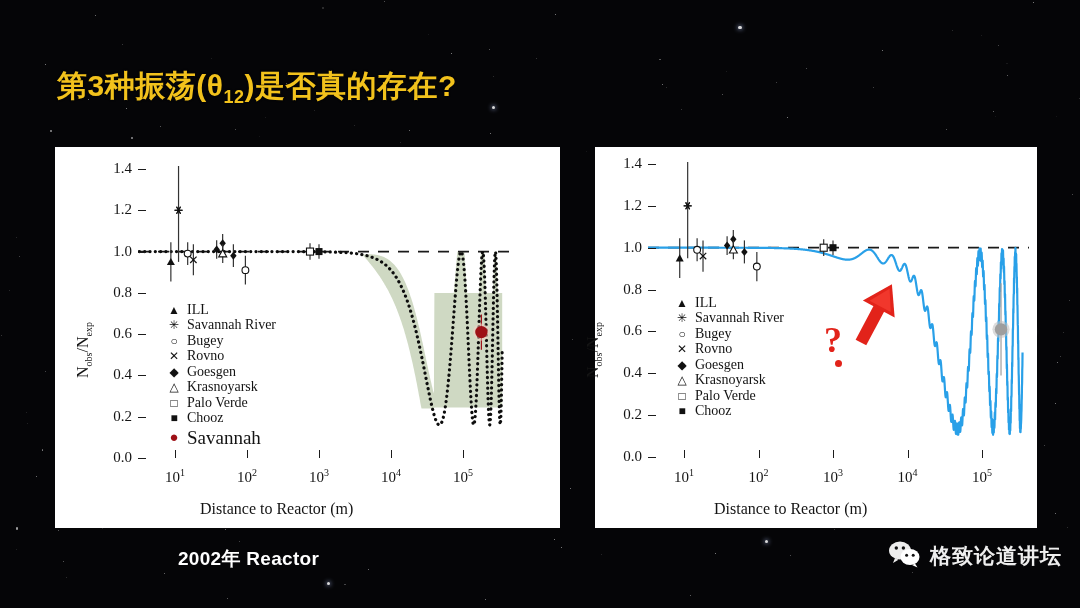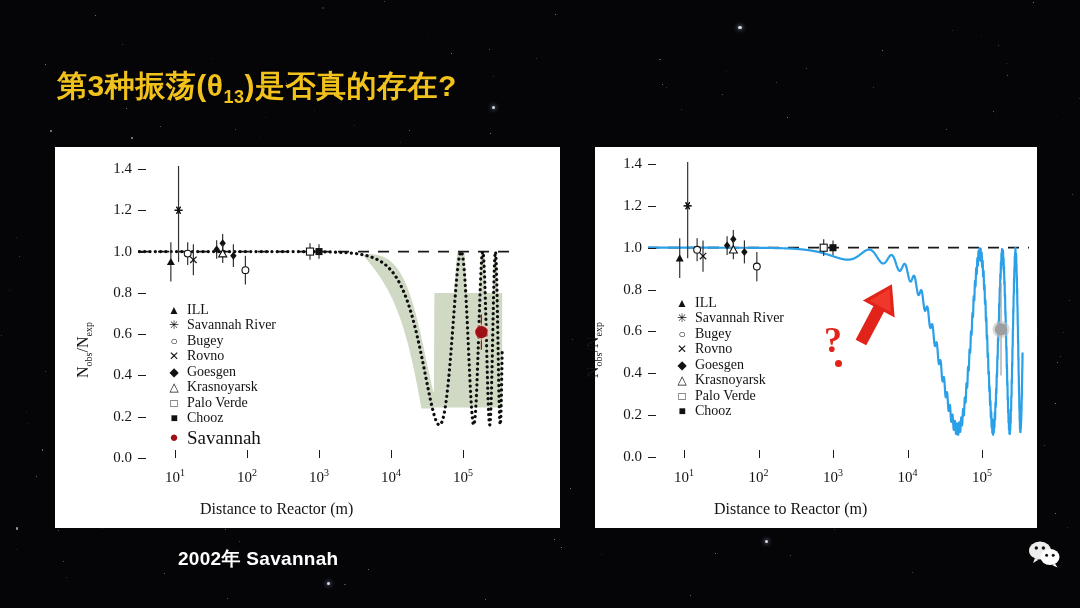--- a/index.html
+++ b/index.html
@@ -308,21 +308,21 @@
     <div class="star" style="width: 3.2px; height: 3.2px; left: 513.5px; top: 402.3px; opacity: 0.85; box-shadow: rgba(180, 200, 255, 0.55) 0px 0px 4px 1px;"></div>
     <div class="star" style="width: 3.2px; height: 3.2px; left: 764.9px; top: 540.3px; opacity: 0.85; box-shadow: rgba(180, 200, 255, 0.55) 0px 0px 4px 1px;"></div>
     <div class="star" style="width: 3.2px; height: 3.2px; left: 738.4px; top: 25.9px; opacity: 0.85; box-shadow: rgba(180, 200, 255, 0.55) 0px 0px 4px 1px;"></div>
     <div class="star" style="width: 3.2px; height: 3.2px; left: 327.1px; top: 581.6px; opacity: 0.85; box-shadow: rgba(180, 200, 255, 0.55) 0px 0px 4px 1px;"></div>
     <div class="star" style="width: 3.2px; height: 3.2px; left: 905.2px; top: 277.3px; opacity: 0.85; box-shadow: rgba(180, 200, 255, 0.55) 0px 0px 4px 1px;"></div>
     <div class="star" style="width: 3.2px; height: 3.2px; left: 492.3px; top: 106.2px; opacity: 0.85; box-shadow: rgba(180, 200, 255, 0.55) 0px 0px 4px 1px;"></div>
     <div class="star" style="width: 3.2px; height: 3.2px; left: 1031px; top: 330px; opacity: 0.85; box-shadow: rgba(180, 200, 255, 0.55) 0px 0px 4px 1px;"></div>
     <div class="star" style="width: 3.2px; height: 3.2px; left: 780.8px; top: 258.6px; opacity: 0.85; box-shadow: rgba(180, 200, 255, 0.55) 0px 0px 4px 1px;"></div>
   </div>
 
-<div id="title"><span>第3种振荡(θ</span><span class="sub">13</span><span>)是否真的存在?</span></div>
+<div id="title"><span>第3种振荡(θ</span><span class="sub">12</span><span>)是否真的存在?</span></div>
 
 <div class="card" id="card-left"></div>
 <div class="plotarea" id="area-left">
   <svg id="svg-left" width="376" height="292" viewBox="0 0 376 292">
       <path d="M224.3,88.7 L224.9,88.6 L225.4,88.5 L226.0,88.5 L226.5,88.5 L227.0,88.4 L227.6,88.4 L228.1,88.4 L228.7,88.3 L229.2,88.3 L229.7,88.3 L230.3,88.3 L230.8,88.3 L231.3,88.3 L231.9,88.3 L232.4,88.3 L233.0,88.3 L233.5,88.3 L234.0,88.3 L234.6,88.4 L235.1,88.4 L235.6,88.5 L236.2,88.5 L236.7,88.6 L237.3,88.7 L237.8,88.7 L238.3,88.8 L238.9,88.9 L239.4,89.0 L239.9,89.1 L240.5,89.3 L241.0,89.4 L241.6,89.5 L242.1,89.7 L242.6,89.9 L243.2,90.0 L243.7,90.2 L244.2,90.4 L244.8,90.6 L245.3,90.8 L245.9,91.1 L246.4,91.3 L246.9,91.6 L247.5,91.9 L248.0,92.1 L248.5,92.5 L249.1,92.8 L249.6,93.1 L250.2,93.5 L250.7,93.8 L251.2,94.2 L251.8,94.6 L252.3,95.0 L252.9,95.5 L253.4,95.9 L253.9,96.4 L254.5,96.9 L255.0,97.4 L255.5,98.0 L256.1,98.6 L256.6,99.1 L257.2,99.8 L257.7,100.4 L258.2,101.1 L258.8,101.7 L259.3,102.5 L259.8,103.2 L260.4,104.0 L260.9,104.8 L261.5,105.6 L262.0,106.5 L262.5,107.3 L263.1,108.3 L263.6,109.2 L264.1,110.2 L264.7,111.2 L265.2,112.3 L265.8,113.4 L266.3,114.5 L266.8,115.6 L267.4,116.8 L267.9,118.1 L268.4,119.3 L269.0,120.7 L269.5,122.0 L270.1,123.4 L270.6,124.8 L271.1,126.3 L271.7,127.8 L272.2,129.4 L272.7,131.0 L273.3,132.6 L273.8,134.3 L274.4,136.0 L274.9,137.8 L275.4,139.6 L276.0,141.5 L276.5,143.4 L277.1,145.4 L277.6,147.3 L278.1,149.4 L278.7,151.5 L279.2,153.6 L279.7,155.7 L280.3,158.0 L280.8,160.2 L281.4,162.5 L281.9,164.8 L282.4,167.1 L283.0,169.5 L283.5,171.9 L284.0,174.4 L284.6,176.8 L285.1,179.3 L285.7,181.8 L286.2,184.4 L286.7,186.9 L287.3,189.5 L287.8,192.0 L288.3,194.6 L288.9,197.1 L289.4,199.6 L290.0,202.2 L290.5,204.6 L291.0,207.1 L291.6,209.5 L292.1,211.9 L292.6,214.2 L293.2,216.6 L293.7,219.0 L294.3,221.2 L294.8,223.4 L295.3,225.5 L295.9,227.4 L296.4,126.9 L296.9,126.9 L297.5,126.9 L298.0,126.9 L298.6,126.9 L299.1,126.9 L299.6,126.9 L300.2,126.9 L300.7,126.9 L301.3,126.9 L301.8,126.9 L302.3,126.9 L302.9,126.9 L303.4,126.9 L303.9,126.9 L304.5,126.9 L305.0,126.9 L305.6,126.9 L306.1,126.9 L306.6,126.9 L307.2,126.9 L307.7,126.9 L308.2,126.9 L308.8,126.9 L309.3,126.9 L309.9,126.9 L310.4,126.9 L310.9,126.9 L311.5,126.9 L312.0,126.9 L312.5,126.9 L313.1,126.9 L313.6,126.9 L314.2,126.9 L314.7,126.9 L315.2,126.9 L315.8,126.9 L316.3,121.6 L316.8,114.6 L317.4,107.8 L317.9,101.1 L318.5,94.8 L319.0,88.9 L319.5,85.6 L320.1,85.6 L320.6,85.6 L321.1,85.6 L321.7,85.6 L322.2,85.6 L322.8,85.6 L323.3,85.6 L323.8,85.6 L324.4,85.6 L324.9,85.6 L325.5,85.6 L326.0,85.6 L326.5,87.6 L327.1,95.2 L327.6,103.8 L328.1,113.3 L328.7,123.5 L329.2,126.9 L329.8,126.9 L330.3,126.9 L330.8,126.9 L331.4,126.9 L331.9,126.9 L332.4,126.9 L333.0,126.9 L333.5,126.9 L334.1,126.9 L334.6,126.9 L335.1,126.9 L335.7,126.9 L336.2,126.9 L336.7,126.9 L337.3,126.9 L337.8,126.9 L338.4,126.9 L338.9,126.9 L339.4,126.9 L340.0,126.9 L340.5,126.9 L341.0,126.9 L341.6,120.0 L342.1,104.8 L342.7,91.2 L343.2,85.6 L343.7,85.6 L344.3,85.6 L344.8,85.6 L345.4,85.6 L345.9,85.6 L346.4,85.6 L347.0,100.2 L347.5,117.8 L348.0,126.9 L348.6,126.9 L349.1,126.9 L349.7,126.9 L350.2,126.9 L350.7,126.9 L351.3,126.9 L351.8,126.9 L352.3,126.9 L352.9,126.9 L353.4,126.9 L354.0,126.9 L354.5,126.9 L355.0,126.9 L355.6,110.1 L356.1,88.9 L356.6,85.6 L357.2,85.6 L357.7,85.6 L358.3,85.6 L358.8,95.2 L359.3,120.5 L359.9,126.9 L360.4,126.9 L360.9,126.9 L361.5,126.9 L362.0,126.9 L362.6,126.9 L363.1,126.9 L363.6,126.9 L364.2,126.9 L364.2,241.4 L363.6,241.4 L363.1,241.4 L362.6,241.4 L362.0,241.4 L361.5,241.4 L360.9,241.4 L360.4,241.4 L359.9,241.4 L359.3,241.4 L358.8,241.4 L358.3,241.4 L357.7,241.4 L357.2,241.4 L356.6,241.4 L356.1,241.4 L355.6,241.4 L355.0,241.4 L354.5,241.4 L354.0,241.4 L353.4,241.4 L352.9,241.4 L352.3,241.4 L351.8,241.4 L351.3,241.4 L350.7,241.4 L350.2,241.4 L349.7,241.4 L349.1,241.4 L348.6,241.4 L348.0,241.4 L347.5,241.4 L347.0,241.4 L346.4,241.4 L345.9,241.4 L345.4,241.4 L344.8,241.4 L344.3,241.4 L343.7,241.4 L343.2,241.4 L342.7,241.4 L342.1,241.4 L341.6,241.4 L341.0,241.4 L340.5,241.4 L340.0,241.4 L339.4,241.4 L338.9,241.4 L338.4,241.4 L337.8,241.4 L337.3,241.4 L336.7,241.4 L336.2,241.4 L335.7,241.4 L335.1,241.4 L334.6,241.4 L334.1,241.4 L333.5,241.4 L333.0,241.4 L332.4,241.4 L331.9,241.4 L331.4,241.4 L330.8,241.4 L330.3,241.4 L329.8,241.4 L329.2,241.4 L328.7,241.4 L328.1,241.4 L327.6,241.4 L327.1,241.4 L326.5,241.4 L326.0,241.4 L325.5,241.4 L324.9,241.4 L324.4,241.4 L323.8,241.4 L323.3,241.4 L322.8,241.4 L322.2,241.4 L321.7,241.4 L321.1,241.4 L320.6,241.4 L320.1,241.4 L319.5,241.4 L319.0,241.4 L318.5,241.4 L317.9,241.4 L317.4,241.4 L316.8,241.4 L316.3,241.4 L315.8,241.4 L315.2,241.4 L314.7,241.4 L314.2,241.4 L313.6,241.4 L313.1,241.4 L312.5,241.4 L312.0,241.4 L311.5,241.4 L310.9,241.4 L310.4,241.4 L309.9,241.4 L309.3,241.4 L308.8,241.4 L308.2,241.4 L307.7,241.4 L307.2,241.4 L306.6,241.4 L306.1,241.4 L305.6,241.4 L305.0,241.4 L304.5,241.4 L303.9,241.4 L303.4,241.4 L302.9,241.4 L302.3,241.4 L301.8,241.4 L301.3,241.4 L300.7,241.4 L300.2,241.4 L299.6,241.4 L299.1,241.4 L298.6,241.4 L298.0,241.4 L297.5,241.4 L296.9,241.4 L296.4,241.4 L295.9,242.5 L295.3,242.5 L294.8,242.5 L294.3,242.5 L293.7,242.5 L293.2,242.5 L292.6,242.5 L292.1,242.5 L291.6,242.5 L291.0,242.5 L290.5,242.5 L290.0,242.5 L289.4,242.5 L288.9,242.5 L288.3,242.5 L287.8,242.5 L287.3,242.5 L286.7,242.5 L286.2,242.5 L285.7,242.5 L285.1,242.5 L284.6,242.5 L284.0,242.5 L283.5,242.5 L283.0,240.3 L282.4,237.3 L281.9,234.3 L281.4,231.3 L280.8,228.4 L280.3,225.5 L279.7,222.6 L279.2,219.8 L278.7,217.0 L278.1,214.3 L277.6,211.6 L277.1,209.0 L276.5,206.4 L276.0,203.8 L275.4,201.3 L274.9,198.8 L274.4,196.4 L273.8,194.0 L273.3,191.7 L272.7,189.4 L272.2,187.2 L271.7,184.9 L271.1,182.8 L270.6,180.7 L270.1,178.6 L269.5,176.5 L269.0,174.5 L268.4,172.6 L267.9,170.7 L267.4,168.8 L266.8,166.9 L266.3,165.1 L265.8,163.3 L265.2,161.6 L264.7,159.9 L264.1,158.2 L263.6,156.6 L263.1,155.0 L262.5,153.4 L262.0,151.9 L261.5,150.4 L260.9,148.9 L260.4,147.5 L259.8,146.1 L259.3,144.7 L258.8,143.3 L258.2,142.0 L257.7,140.6 L257.2,139.4 L256.6,138.1 L256.1,136.9 L255.5,135.6 L255.0,134.5 L254.5,133.3 L253.9,132.1 L253.4,131.0 L252.9,129.9 L252.3,128.8 L251.8,127.7 L251.2,126.7 L250.7,125.6 L250.2,124.6 L249.6,123.6 L249.1,122.6 L248.5,121.7 L248.0,120.7 L247.5,119.8 L246.9,118.9 L246.4,117.9 L245.9,117.0 L245.3,116.2 L244.8,115.3 L244.2,114.4 L243.7,113.6 L243.2,112.8 L242.6,111.9 L242.1,111.1 L241.6,110.3 L241.0,109.5 L240.5,108.7 L239.9,108.0 L239.4,107.2 L238.9,106.5 L238.3,105.7 L237.8,105.0 L237.3,104.2 L236.7,103.5 L236.2,102.8 L235.6,102.1 L235.1,101.4 L234.6,100.7 L234.0,100.0 L233.5,99.4 L233.0,98.7 L232.4,98.0 L231.9,97.4 L231.3,96.7 L230.8,96.1 L230.3,95.4 L229.7,94.8 L229.2,94.1 L228.7,93.5 L228.1,92.9 L227.6,92.3 L227.0,91.7 L226.5,91.1 L226.0,90.4 L225.4,89.8 L224.9,89.3 L224.3,88.7 Z" fill="#cfd9c3" stroke="none"></path>
       <line x1="0" y1="85.57142857142856" x2="376" y2="85.57142857142856" stroke="#1a1a1a" stroke-width="1.8" stroke-dasharray="11 9"></line>
       <path d="M1.37,85.57 L1.63,85.57 L1.89,85.57 L2.15,85.57 L2.41,85.57 L2.67,85.57 L2.93,85.57 L3.18,85.57 L3.44,85.57 L3.70,85.57 L3.96,85.57 L4.22,85.57 L4.48,85.57 L4.74,85.57 L5.00,85.57 L5.26,85.57 L5.52,85.57 L5.78,85.57 L6.04,85.57 L6.29,85.57 L6.55,85.57 L6.81,85.57 L7.07,85.57 L7.33,85.57 L7.59,85.57 L7.85,85.57 L8.11,85.57 L8.37,85.57 L8.63,85.57 L8.89,85.57 L9.15,85.57 L9.40,85.57 L9.66,85.57 L9.92,85.57 L10.18,85.57 L10.44,85.57 L10.70,85.57 L10.96,85.57 L11.22,85.57 L11.48,85.57 L11.74,85.57 L12.00,85.57 L12.25,85.57 L12.51,85.57 L12.77,85.57 L13.03,85.57 L13.29,85.57 L13.55,85.57 L13.81,85.57 L14.07,85.57 L14.33,85.57 L14.59,85.57 L14.85,85.57 L15.11,85.57 L15.36,85.57 L15.62,85.57 L15.88,85.57 L16.14,85.57 L16.40,85.57 L16.66,85.57 L16.92,85.57 L17.18,85.57 L17.44,85.57 L17.70,85.57 L17.96,85.57 L18.22,85.57 L18.47,85.57 L18.73,85.57 L18.99,85.57 L19.25,85.57 L19.51,85.57 L19.77,85.57 L20.03,85.57 L20.29,85.57 L20.55,85.57 L20.81,85.57 L21.07,85.57 L21.32,85.57 L21.58,85.57 L21.84,85.57 L22.10,85.57 L22.36,85.57 L22.62,85.57 L22.88,85.57 L23.14,85.57 L23.40,85.57 L23.66,85.57 L23.92,85.57 L24.18,85.57 L24.43,85.57 L24.69,85.57 L24.95,85.57 L25.21,85.57 L25.47,85.57 L25.73,85.57 L25.99,85.57 L26.25,85.57 L26.51,85.57 L26.77,85.57 L27.03,85.57 L27.29,85.57 L27.54,85.57 L27.80,85.57 L28.06,85.57 L28.32,85.57 L28.58,85.57 L28.84,85.57 L29.10,85.57 L29.36,85.57 L29.62,85.57 L29.88,85.57 L30.14,85.57 L30.39,85.57 L30.65,85.57 L30.91,85.57 L31.17,85.57 L31.43,85.57 L31.69,85.57 L31.95,85.57 L32.21,85.57 L32.47,85.57 L32.73,85.57 L32.99,85.57 L33.25,85.57 L33.50,85.57 L33.76,85.57 L34.02,85.57 L34.28,85.57 L34.54,85.57 L34.80,85.57 L35.06,85.57 L35.32,85.57 L35.58,85.57 L35.84,85.57 L36.10,85.57 L36.36,85.57 L36.61,85.57 L36.87,85.57 L37.13,85.57 L37.39,85.57 L37.65,85.57 L37.91,85.57 L38.17,85.57 L38.43,85.57 L38.69,85.57 L38.95,85.57 L39.21,85.57 L39.47,85.57 L39.72,85.57 L39.98,85.57 L40.24,85.57 L40.50,85.57 L40.76,85.57 L41.02,85.57 L41.28,85.57 L41.54,85.57 L41.80,85.57 L42.06,85.57 L42.32,85.57 L42.57,85.57 L42.83,85.57 L43.09,85.57 L43.35,85.57 L43.61,85.57 L43.87,85.57 L44.13,85.57 L44.39,85.57 L44.65,85.57 L44.91,85.57 L45.17,85.57 L45.43,85.57 L45.68,85.57 L45.94,85.57 L46.20,85.57 L46.46,85.57 L46.72,85.57 L46.98,85.57 L47.24,85.57 L47.50,85.57 L47.76,85.57 L48.02,85.57 L48.28,85.57 L48.54,85.57 L48.79,85.57 L49.05,85.57 L49.31,85.57 L49.57,85.57 L49.83,85.57 L50.09,85.57 L50.35,85.57 L50.61,85.57 L50.87,85.57 L51.13,85.57 L51.39,85.57 L51.64,85.57 L51.90,85.57 L52.16,85.57 L52.42,85.57 L52.68,85.57 L52.94,85.57 L53.20,85.57 L53.46,85.57 L53.72,85.57 L53.98,85.57 L54.24,85.57 L54.50,85.57 L54.75,85.57 L55.01,85.57 L55.27,85.57 L55.53,85.57 L55.79,85.57 L56.05,85.57 L56.31,85.57 L56.57,85.57 L56.83,85.57 L57.09,85.57 L57.35,85.57 L57.61,85.57 L57.86,85.57 L58.12,85.57 L58.38,85.57 L58.64,85.57 L58.90,85.57 L59.16,85.57 L59.42,85.57 L59.68,85.57 L59.94,85.57 L60.20,85.57 L60.46,85.57 L60.71,85.57 L60.97,85.57 L61.23,85.57 L61.49,85.57 L61.75,85.57 L62.01,85.57 L62.27,85.57 L62.53,85.57 L62.79,85.57 L63.05,85.57 L63.31,85.57 L63.57,85.57 L63.82,85.57 L64.08,85.57 L64.34,85.57 L64.60,85.57 L64.86,85.57 L65.12,85.57 L65.38,85.57 L65.64,85.57 L65.90,85.57 L66.16,85.57 L66.42,85.57 L66.68,85.57 L66.93,85.57 L67.19,85.57 L67.45,85.57 L67.71,85.57 L67.97,85.57 L68.23,85.57 L68.49,85.57 L68.75,85.57 L69.01,85.57 L69.27,85.57 L69.53,85.57 L69.78,85.57 L70.04,85.57 L70.30,85.57 L70.56,85.57 L70.82,85.57 L71.08,85.57 L71.34,85.57 L71.60,85.57 L71.86,85.57 L72.12,85.57 L72.38,85.57 L72.64,85.57 L72.89,85.57 L73.15,85.57 L73.41,85.57 L73.67,85.57 L73.93,85.57 L74.19,85.57 L74.45,85.57 L74.71,85.57 L74.97,85.57 L75.23,85.57 L75.49,85.57 L75.75,85.57 L76.00,85.57 L76.26,85.57 L76.52,85.57 L76.78,85.57 L77.04,85.57 L77.30,85.57 L77.56,85.57 L77.82,85.57 L78.08,85.57 L78.34,85.57 L78.60,85.57 L78.85,85.57 L79.11,85.57 L79.37,85.57 L79.63,85.57 L79.89,85.57 L80.15,85.57 L80.41,85.57 L80.67,85.57 L80.93,85.57 L81.19,85.57 L81.45,85.57 L81.71,85.57 L81.96,85.57 L82.22,85.57 L82.48,85.57 L82.74,85.57 L83.00,85.57 L83.26,85.57 L83.52,85.57 L83.78,85.57 L84.04,85.57 L84.30,85.57 L84.56,85.57 L84.82,85.57 L85.07,85.57 L85.33,85.57 L85.59,85.57 L85.85,85.57 L86.11,85.57 L86.37,85.57 L86.63,85.57 L86.89,85.57 L87.15,85.57 L87.41,85.57 L87.67,85.57 L87.93,85.57 L88.18,85.57 L88.44,85.57 L88.70,85.57 L88.96,85.57 L89.22,85.57 L89.48,85.57 L89.74,85.57 L90.00,85.57 L90.26,85.57 L90.52,85.57 L90.78,85.57 L91.03,85.57 L91.29,85.57 L91.55,85.57 L91.81,85.57 L92.07,85.57 L92.33,85.57 L92.59,85.57 L92.85,85.57 L93.11,85.57 L93.37,85.57 L93.63,85.57 L93.89,85.57 L94.14,85.57 L94.40,85.57 L94.66,85.57 L94.92,85.57 L95.18,85.57 L95.44,85.57 L95.70,85.57 L95.96,85.57 L96.22,85.57 L96.48,85.57 L96.74,85.57 L97.00,85.57 L97.25,85.57 L97.51,85.57 L97.77,85.57 L98.03,85.57 L98.29,85.57 L98.55,85.57 L98.81,85.57 L99.07,85.57 L99.33,85.57 L99.59,85.57 L99.85,85.57 L100.10,85.57 L100.36,85.57 L100.62,85.57 L100.88,85.57 L101.14,85.57 L101.40,85.57 L101.66,85.57 L101.92,85.57 L102.18,85.57 L102.44,85.57 L102.70,85.57 L102.96,85.57 L103.21,85.57 L103.47,85.57 L103.73,85.57 L103.99,85.57 L104.25,85.57 L104.51,85.57 L104.77,85.57 L105.03,85.57 L105.29,85.57 L105.55,85.57 L105.81,85.57 L106.07,85.57 L106.32,85.57 L106.58,85.57 L106.84,85.57 L107.10,85.57 L107.36,85.57 L107.62,85.57 L107.88,85.57 L108.14,85.57 L108.40,85.57 L108.66,85.57 L108.92,85.57 L109.17,85.57 L109.43,85.57 L109.69,85.57 L109.95,85.57 L110.21,85.57 L110.47,85.57 L110.73,85.57 L110.99,85.57 L111.25,85.57 L111.51,85.57 L111.77,85.57 L112.03,85.57 L112.28,85.57 L112.54,85.57 L112.80,85.57 L113.06,85.57 L113.32,85.57 L113.58,85.57 L113.84,85.57 L114.10,85.57 L114.36,85.57 L114.62,85.57 L114.88,85.57 L115.14,85.57 L115.39,85.57 L115.65,85.57 L115.91,85.57 L116.17,85.57 L116.43,85.57 L116.69,85.57 L116.95,85.57 L117.21,85.57 L117.47,85.57 L117.73,85.57 L117.99,85.57 L118.24,85.57 L118.50,85.57 L118.76,85.58 L119.02,85.58 L119.28,85.58 L119.54,85.58 L119.80,85.58 L120.06,85.58 L120.32,85.58 L120.58,85.58 L120.84,85.58 L121.10,85.58 L121.35,85.58 L121.61,85.58 L121.87,85.58 L122.13,85.58 L122.39,85.58 L122.65,85.58 L122.91,85.58 L123.17,85.58 L123.43,85.58 L123.69,85.58 L123.95,85.58 L124.21,85.58 L124.46,85.58 L124.72,85.58 L124.98,85.58 L125.24,85.58 L125.50,85.58 L125.76,85.58 L126.02,85.58 L126.28,85.58 L126.54,85.58 L126.80,85.58 L127.06,85.58 L127.31,85.58 L127.57,85.58 L127.83,85.58 L128.09,85.58 L128.35,85.58 L128.61,85.58 L128.87,85.58 L129.13,85.58 L129.39,85.58 L129.65,85.58 L129.91,85.58 L130.17,85.58 L130.42,85.58 L130.68,85.58 L130.94,85.58 L131.20,85.58 L131.46,85.58 L131.72,85.58 L131.98,85.58 L132.24,85.58 L132.50,85.58 L132.76,85.58 L133.02,85.58 L133.28,85.58 L133.53,85.58 L133.79,85.58 L134.05,85.58 L134.31,85.58 L134.57,85.58 L134.83,85.58 L135.09,85.58 L135.35,85.58 L135.61,85.58 L135.87,85.58 L136.13,85.58 L136.39,85.58 L136.64,85.58 L136.90,85.58 L137.16,85.58 L137.42,85.58 L137.68,85.58 L137.94,85.58 L138.20,85.58 L138.46,85.58 L138.72,85.58 L138.98,85.58 L139.24,85.58 L139.49,85.59 L139.75,85.59 L140.01,85.59 L140.27,85.59 L140.53,85.59 L140.79,85.59 L141.05,85.59 L141.31,85.59 L141.57,85.59 L141.83,85.59 L142.09,85.59 L142.35,85.59 L142.60,85.59 L142.86,85.59 L143.12,85.59 L143.38,85.59 L143.64,85.59 L143.90,85.59 L144.16,85.59 L144.42,85.59 L144.68,85.59 L144.94,85.59 L145.20,85.59 L145.46,85.59 L145.71,85.59 L145.97,85.59 L146.23,85.59 L146.49,85.59 L146.75,85.59 L147.01,85.59 L147.27,85.59 L147.53,85.59 L147.79,85.59 L148.05,85.59 L148.31,85.60 L148.56,85.60 L148.82,85.60 L149.08,85.60 L149.34,85.60 L149.60,85.60 L149.86,85.60 L150.12,85.60 L150.38,85.60 L150.64,85.60 L150.90,85.60 L151.16,85.60 L151.42,85.60 L151.67,85.60 L151.93,85.60 L152.19,85.60 L152.45,85.60 L152.71,85.60 L152.97,85.60 L153.23,85.60 L153.49,85.60 L153.75,85.61 L154.01,85.61 L154.27,85.61 L154.53,85.61 L154.78,85.61 L155.04,85.61 L155.30,85.61 L155.56,85.61 L155.82,85.61 L156.08,85.61 L156.34,85.61 L156.60,85.61 L156.86,85.61 L157.12,85.61 L157.38,85.61 L157.63,85.61 L157.89,85.62 L158.15,85.62 L158.41,85.62 L158.67,85.62 L158.93,85.62 L159.19,85.62 L159.45,85.62 L159.71,85.62 L159.97,85.62 L160.23,85.62 L160.49,85.62 L160.74,85.62 L161.00,85.63 L161.26,85.63 L161.52,85.63 L161.78,85.63 L162.04,85.63 L162.30,85.63 L162.56,85.63 L162.82,85.63 L163.08,85.63 L163.34,85.63 L163.60,85.64 L163.85,85.64 L164.11,85.64 L164.37,85.64 L164.63,85.64 L164.89,85.64 L165.15,85.64 L165.41,85.64 L165.67,85.64 L165.93,85.65 L166.19,85.65 L166.45,85.65 L166.70,85.65 L166.96,85.65 L167.22,85.65 L167.48,85.65 L167.74,85.65 L168.00,85.66 L168.26,85.66 L168.52,85.66 L168.78,85.66 L169.04,85.66 L169.30,85.66 L169.56,85.66 L169.81,85.67 L170.07,85.67 L170.33,85.67 L170.59,85.67 L170.85,85.67 L171.11,85.67 L171.37,85.68 L171.63,85.68 L171.89,85.68 L172.15,85.68 L172.41,85.68 L172.67,85.69 L172.92,85.69 L173.18,85.69 L173.44,85.69 L173.70,85.69 L173.96,85.70 L174.22,85.70 L174.48,85.70 L174.74,85.70 L175.00,85.70 L175.26,85.71 L175.52,85.71 L175.77,85.71 L176.03,85.71 L176.29,85.71 L176.55,85.72 L176.81,85.72 L177.07,85.72 L177.33,85.72 L177.59,85.73 L177.85,85.73 L178.11,85.73 L178.37,85.74 L178.63,85.74 L178.88,85.74 L179.14,85.74 L179.40,85.75 L179.66,85.75 L179.92,85.75 L180.18,85.76 L180.44,85.76 L180.70,85.76 L180.96,85.76 L181.22,85.77 L181.48,85.77 L181.74,85.77 L181.99,85.78 L182.25,85.78 L182.51,85.78 L182.77,85.79 L183.03,85.79 L183.29,85.80 L183.55,85.80 L183.81,85.80 L184.07,85.81 L184.33,85.81 L184.59,85.82 L184.85,85.82 L185.10,85.82 L185.36,85.83 L185.62,85.83 L185.88,85.84 L186.14,85.84 L186.40,85.85 L186.66,85.85 L186.92,85.85 L187.18,85.86 L187.44,85.86 L187.70,85.87 L187.95,85.87 L188.21,85.88 L188.47,85.88 L188.73,85.89 L188.99,85.89 L189.25,85.90 L189.51,85.91 L189.77,85.91 L190.03,85.92 L190.29,85.92 L190.55,85.93 L190.81,85.93 L191.06,85.94 L191.32,85.95 L191.58,85.95 L191.84,85.96 L192.10,85.97 L192.36,85.97 L192.62,85.98 L192.88,85.99 L193.14,85.99 L193.40,86.00 L193.66,86.01 L193.92,86.01 L194.17,86.02 L194.43,86.03 L194.69,86.04 L194.95,86.04 L195.21,86.05 L195.47,86.06 L195.73,86.07 L195.99,86.08 L196.25,86.09 L196.51,86.09 L196.77,86.10 L197.02,86.11 L197.28,86.12 L197.54,86.13 L197.80,86.14 L198.06,86.15 L198.32,86.16 L198.58,86.17 L198.84,86.18 L199.10,86.19 L199.36,86.20 L199.62,86.21 L199.88,86.22 L200.13,86.23 L200.39,86.24 L200.65,86.25 L200.91,86.26 L201.17,86.28 L201.43,86.29 L201.69,86.30 L201.95,86.31 L202.21,86.32 L202.47,86.34 L202.73,86.35 L202.99,86.36 L203.24,86.37 L203.50,86.39 L203.76,86.40 L204.02,86.42 L204.28,86.43 L204.54,86.44 L204.80,86.46 L205.06,86.47 L205.32,86.49 L205.58,86.50 L205.84,86.52 L206.09,86.54 L206.35,86.55 L206.61,86.57 L206.87,86.58 L207.13,86.60 L207.39,86.62 L207.65,86.64 L207.91,86.65 L208.17,86.67 L208.43,86.69 L208.69,86.71 L208.95,86.73 L209.20,86.75 L209.46,86.77 L209.72,86.79 L209.98,86.81 L210.24,86.83 L210.50,86.85 L210.76,86.87 L211.02,86.89 L211.28,86.91 L211.54,86.94 L211.80,86.96 L212.06,86.98 L212.31,87.00 L212.57,87.03 L212.83,87.05 L213.09,87.08 L213.35,87.10 L213.61,87.13 L213.87,87.15 L214.13,87.18 L214.39,87.21 L214.65,87.23 L214.91,87.26 L215.16,87.29 L215.42,87.32 L215.68,87.35 L215.94,87.38 L216.20,87.41 L216.46,87.44 L216.72,87.47 L216.98,87.50 L217.24,87.53 L217.50,87.57 L217.76,87.60 L218.02,87.63 L218.27,87.67 L218.53,87.70 L218.79,87.74 L219.05,87.77 L219.31,87.81 L219.57,87.85 L219.83,87.89 L220.09,87.92 L220.35,87.96 L220.61,88.00 L220.87,88.04 L221.13,88.08 L221.38,88.13 L221.64,88.17 L221.90,88.21 L222.16,88.26 L222.42,88.30 L222.68,88.35 L222.94,88.39 L223.20,88.44 L223.46,88.49 L223.72,88.53 L223.98,88.58 L224.23,88.63 L224.49,88.68 L224.75,88.74 L225.01,88.79 L225.27,88.84 L225.53,88.90 L225.79,88.95 L226.05,89.01 L226.31,89.07 L226.57,89.12 L226.83,89.18 L227.09,89.24 L227.34,89.30 L227.60,89.36 L227.86,89.43 L228.12,89.49 L228.38,89.56 L228.64,89.62 L228.90,89.69 L229.16,89.76 L229.42,89.83 L229.68,89.90 L229.94,89.97 L230.20,90.04 L230.45,90.12 L230.71,90.19 L230.97,90.27 L231.23,90.35 L231.49,90.43 L231.75,90.51 L232.01,90.59 L232.27,90.67 L232.53,90.75 L232.79,90.84 L233.05,90.93 L233.30,91.02 L233.56,91.11 L233.82,91.20 L234.08,91.29 L234.34,91.39 L234.60,91.48 L234.86,91.58 L235.12,91.68 L235.38,91.78 L235.64,91.88 L235.90,91.99 L236.16,92.09 L236.41,92.20 L236.67,92.31 L236.93,92.42 L237.19,92.53 L237.45,92.65 L237.71,92.76 L237.97,92.88 L238.23,93.00 L238.49,93.12 L238.75,93.25 L239.01,93.38 L239.27,93.50 L239.52,93.63 L239.78,93.77 L240.04,93.90 L240.30,94.04 L240.56,94.18 L240.82,94.32 L241.08,94.46 L241.34,94.61 L241.60,94.76 L241.86,94.91 L242.12,95.06 L242.38,95.22 L242.63,95.37 L242.89,95.54 L243.15,95.70 L243.41,95.86 L243.67,96.03 L243.93,96.20 L244.19,96.38 L244.45,96.55 L244.71,96.73 L244.97,96.92 L245.23,97.10 L245.48,97.29 L245.74,97.48 L246.00,97.68 L246.26,97.87 L246.52,98.07 L246.78,98.28 L247.04,98.48 L247.30,98.69 L247.56,98.91 L247.82,99.12 L248.08,99.35 L248.34,99.57 L248.59,99.80 L248.85,100.03 L249.11,100.26 L249.37,100.50 L249.63,100.74 L249.89,100.99 L250.15,101.24 L250.41,101.49 L250.67,101.75 L250.93,102.01 L251.19,102.28 L251.45,102.54 L251.70,102.82 L251.96,103.10 L252.22,103.38 L252.48,103.67 L252.74,103.96 L253.00,104.25 L253.26,104.55 L253.52,104.86 L253.78,105.17 L254.04,105.48 L254.30,105.80 L254.55,106.13 L254.81,106.45 L255.07,106.79 L255.33,107.13 L255.59,107.47 L255.85,107.82 L256.11,108.18 L256.37,108.54 L256.63,108.90 L256.89,109.27 L257.15,109.65 L257.41,110.03 L257.66,110.42 L257.92,110.81 L258.18,111.21 L258.44,111.62 L258.70,112.03 L258.96,112.45 L259.22,112.87 L259.48,113.30 L259.74,113.74 L260.00,114.18 L260.26,114.63 L260.52,115.09 L260.77,115.55 L261.03,116.02 L261.29,116.50 L261.55,116.98 L261.81,117.47 L262.07,117.97 L262.33,118.47 L262.59,118.98 L262.85,119.50 L263.11,120.03 L263.37,120.56 L263.62,121.10 L263.88,121.65 L264.14,122.21 L264.40,122.77 L264.66,123.35 L264.92,123.93 L265.18,124.51 L265.44,125.11 L265.70,125.71 L265.96,126.33 L266.22,126.95 L266.48,127.58 L266.73,128.21 L266.99,128.86 L267.25,129.52 L267.51,130.18 L267.77,130.85 L268.03,131.53 L268.29,132.23 L268.55,132.93 L268.81,133.63 L269.07,134.35 L269.33,135.08 L269.59,135.82 L269.84,136.56 L270.10,137.32 L270.36,138.08 L270.62,138.86 L270.88,139.64 L271.14,140.43 L271.40,141.24 L271.66,142.05 L271.92,142.87 L272.18,143.71 L272.44,144.55 L272.69,145.40 L272.95,146.26 L273.21,147.14 L273.47,148.02 L273.73,148.91 L273.99,149.82 L274.25,150.73 L274.51,151.65 L274.77,152.59 L275.03,153.53 L275.29,154.49 L275.55,155.45 L275.80,156.42 L276.06,157.41 L276.32,158.40 L276.58,159.41 L276.84,160.43 L277.10,161.45 L277.36,162.49 L277.62,163.53 L277.88,164.59 L278.14,165.65 L278.40,166.73 L278.66,167.81 L278.91,168.91 L279.17,170.01 L279.43,171.13 L279.69,172.25 L279.95,173.39 L280.21,174.53 L280.47,175.68 L280.73,176.84 L280.99,178.01 L281.25,179.19 L281.51,180.37 L281.76,181.57 L282.02,182.77 L282.28,183.98 L282.54,185.20 L282.80,186.43 L283.06,187.66 L283.32,188.90 L283.58,190.15 L283.84,191.40 L284.10,192.66 L284.36,193.93 L284.62,195.20 L284.87,196.47 L285.13,197.76 L285.39,199.04 L285.65,200.33 L285.91,201.63 L286.17,202.92 L286.43,204.22 L286.69,205.53 L286.95,206.83 L287.21,208.14 L287.47,209.44 L287.73,210.75 L287.98,212.06 L288.24,213.36 L288.50,214.67 L288.76,215.97 L289.02,217.28 L289.28,218.57 L289.54,219.87 L289.80,221.16 L290.06,222.44 L290.32,223.72 L290.58,224.99 L290.84,226.26 L291.09,227.52 L291.35,228.76 L291.61,230.00 L291.87,231.23 L292.13,232.44 L292.39,233.65 L292.65,234.84 L292.91,236.01 L293.17,237.17 L293.43,238.31 L293.69,239.44 L293.94,240.55 L294.20,241.63 L294.46,242.70 L294.72,243.74 L294.98,244.77 L295.24,245.76 L295.50,246.73 L295.76,247.68 L296.02,248.60 L296.28,249.48 L296.54,250.34 L296.80,251.17 L297.05,251.96 L297.31,252.71 L297.57,253.44 L297.83,254.12 L298.09,254.76 L298.35,255.37 L298.61,255.93 L298.87,256.45 L299.13,256.93 L299.39,257.36 L299.65,257.74 L299.91,258.08 L300.16,258.36 L300.42,258.59 L300.68,258.77 L300.94,258.89 L301.20,258.96 L301.46,258.97 L301.72,258.92 L301.98,258.81 L302.24,258.63 L302.50,258.40 L302.76,258.09 L303.01,257.73 L303.27,257.29 L303.53,256.79 L303.79,256.21 L304.05,255.56 L304.31,254.85 L304.57,254.05 L304.83,253.18 L305.09,252.24 L305.35,251.22 L305.61,250.12 L305.87,248.94 L306.12,247.69 L306.38,246.35 L306.64,244.93 L306.90,243.44 L307.16,241.86 L307.42,240.20 L307.68,238.45 L307.94,236.63 L308.20,234.72 L308.46,232.73 L308.72,230.66 L308.98,228.51 L309.23,226.28 L309.49,223.97 L309.75,221.58 L310.01,219.11 L310.27,216.57 L310.53,213.96 L310.79,211.27 L311.05,208.51 L311.31,205.68 L311.57,202.78 L311.83,199.82 L312.08,196.80 L312.34,193.73 L312.60,190.59 L312.86,187.41 L313.12,184.17 L313.38,180.90 L313.64,177.58 L313.90,174.23 L314.16,170.84 L314.42,167.43 L314.68,164.00 L314.94,160.56 L315.19,157.10 L315.45,153.64 L315.71,150.19 L315.97,146.74 L316.23,143.31 L316.49,139.90 L316.75,136.52 L317.01,133.17 L317.27,129.88 L317.53,126.63 L317.79,123.44 L318.05,120.33 L318.30,117.28 L318.56,114.33 L318.82,111.47 L319.08,108.71 L319.34,106.06 L319.60,103.53 L319.86,101.13 L320.12,98.87 L320.38,96.76 L320.64,94.80 L320.90,93.01 L321.15,91.39 L321.41,89.95 L321.67,88.70 L321.93,87.65 L322.19,86.81 L322.45,86.18 L322.71,85.77 L322.97,85.58 L323.23,85.63 L323.49,85.92 L323.75,86.45 L324.01,87.23 L324.26,88.27 L324.52,89.56 L324.78,91.11 L325.04,92.91 L325.30,94.98 L325.56,97.31 L325.82,99.90 L326.08,102.74 L326.34,105.84 L326.60,109.19 L326.86,112.78 L327.12,116.60 L327.37,120.66 L327.63,124.93 L327.89,129.42 L328.15,134.09 L328.41,138.96 L328.67,143.99 L328.93,149.17 L329.19,154.49 L329.45,159.92 L329.71,165.45 L329.97,171.05 L330.22,176.70 L330.48,182.39 L330.74,188.07 L331.00,193.73 L331.26,199.35 L331.52,204.88 L331.78,210.31 L332.04,215.60 L332.30,220.73 L332.56,225.66 L332.82,230.36 L333.08,234.81 L333.33,238.97 L333.59,242.81 L333.85,246.32 L334.11,249.44 L334.37,252.17 L334.63,254.47 L334.89,256.32 L335.15,257.70 L335.41,258.58 L335.67,258.96 L335.93,258.81 L336.19,258.12 L336.44,256.88 L336.70,255.09 L336.96,252.75 L337.22,249.85 L337.48,246.41 L337.74,242.43 L338.00,237.93 L338.26,232.92 L338.52,227.44 L338.78,221.51 L339.04,215.16 L339.30,208.44 L339.55,201.38 L339.81,194.03 L340.07,186.45 L340.33,178.70 L340.59,170.82 L340.85,162.89 L341.11,154.98 L341.37,147.15 L341.63,139.48 L341.89,132.03 L342.15,124.89 L342.40,118.13 L342.66,111.82 L342.92,106.03 L343.18,100.84 L343.44,96.31 L343.70,92.50 L343.96,89.48 L344.22,87.29 L344.48,85.97 L344.74,85.57 L345.00,86.12 L345.26,87.61 L345.51,90.08 L345.77,93.51 L346.03,97.88 L346.29,103.17 L346.55,109.33 L346.81,116.32 L347.07,124.06 L347.33,132.47 L347.59,141.46 L347.85,150.94 L348.11,160.77 L348.37,170.84 L348.62,181.01 L348.88,191.15 L349.14,201.10 L349.40,210.72 L349.66,219.85 L349.92,228.35 L350.18,236.07 L350.44,242.87 L350.70,248.61 L350.96,253.19 L351.22,256.50 L351.47,258.44 L351.73,258.96 L351.99,258.00 L352.25,255.55 L352.51,251.62 L352.77,246.23 L353.03,239.45 L353.29,231.37 L353.55,222.11 L353.81,211.83 L354.07,200.69 L354.33,188.89 L354.58,176.67 L354.84,164.25 L355.10,151.90 L355.36,139.87 L355.62,128.44 L355.88,117.88 L356.14,108.43 L356.40,100.35 L356.66,93.85 L356.92,89.13 L357.18,86.34 L357.44,85.59 L357.69,86.97 L357.95,90.49 L358.21,96.10 L358.47,103.72 L358.73,113.21 L358.99,124.34 L359.25,136.86 L359.51,150.46 L359.77,164.79 L360.03,179.44 L360.29,194.01 L360.54,208.05 L360.80,221.15 L361.06,232.86 L361.32,242.81 L361.58,250.61 L361.84,255.98 L362.10,258.68 L362.36,258.54 L362.62,255.51 L362.88,249.61 L363.14,240.98 L363.40,229.86 L363.65,216.58 L363.91,201.58 L364.17,185.37" fill="none" stroke="#0d0d0d" stroke-width="3.2" stroke-linecap="round" stroke-dasharray="0.1 5.2"></path>
       <line x1="32.8602956441018" y1="115.50357142857138" x2="32.8602956441018" y2="76.28214285714284" stroke="#333" stroke-width="1.2"></line>
       <polygon points="32.8602956441018,91.89285714285711 28.860295644101797,99.09285714285711 36.8602956441018,99.09285714285711" fill="#111"></polygon>
       <line x1="40.54369763225307" y1="95.89285714285711" x2="40.54369763225307" y2="-7.321428571428612" stroke="#333" stroke-width="1.2"></line>
@@ -533,34 +533,35 @@
       <span class="lbl">Palo Verde</span>
     </div>
     <div class="row">
       <span class="sym">■</span>
       <span class="lbl">Chooz</span>
     </div>
   </div>
 
 <div id="qmark">?</div>
 
-<div id="caption">2002年 Savannah</div>
+<div id="caption">2002年 Reactor</div>
 <div id="watermark">
   <span>
     <svg width="34" height="28" viewBox="0 0 34 28">
       <ellipse cx="12" cy="10.5" rx="11" ry="9" fill="#ededed"></ellipse>
       <path d="M7 18 L5 23 L10.5 19.8 Z" fill="#ededed"></path>
       <circle cx="8.3" cy="8" r="1.7" fill="#111"></circle>
       <circle cx="15.4" cy="8" r="1.7" fill="#111"></circle>
       <ellipse cx="22" cy="17" rx="9.5" ry="8" fill="#ffffff"></ellipse>
       <path d="M27 23.6 L29.5 27.6 L24.4 25.3 Z" fill="#ffffff"></path>
       <circle cx="18.6" cy="15.2" r="1.5" fill="#111"></circle>
       <circle cx="25.2" cy="15.2" r="1.5" fill="#111"></circle>
     </svg>
   </span>
+  <span class="wmtext">格致论道讲坛</span>
 </div>
 
 <div style="position: absolute; left: 845px; top: 276px; z-index: 7; width: 70px; height: 75px;"><svg width="70" height="75" viewBox="0 0 70 75">
       <g transform="rotate(28 30 40)">
         <rect x="24" y="26" width="12" height="44" fill="#e2231a"></rect>
         <polygon points="30,4 48,32 12,32" fill="#e2231a"></polygon>
         <polygon points="30,9 42,29 18,29" fill="#ff4b3e" opacity="0.5"></polygon>
       </g>
     </svg></div>
 <div style="position: absolute; left: 835px; top: 360px; width: 7px; height: 7px; border-radius: 50%; background: rgb(226, 35, 26); z-index: 7;"></div>

